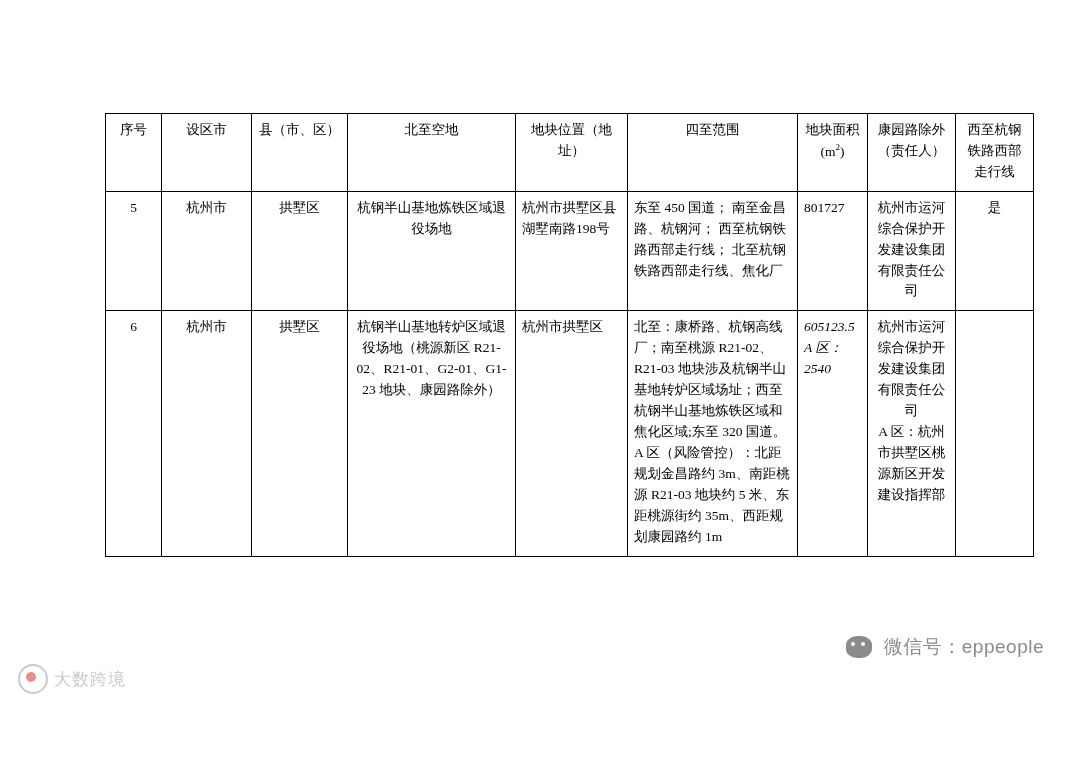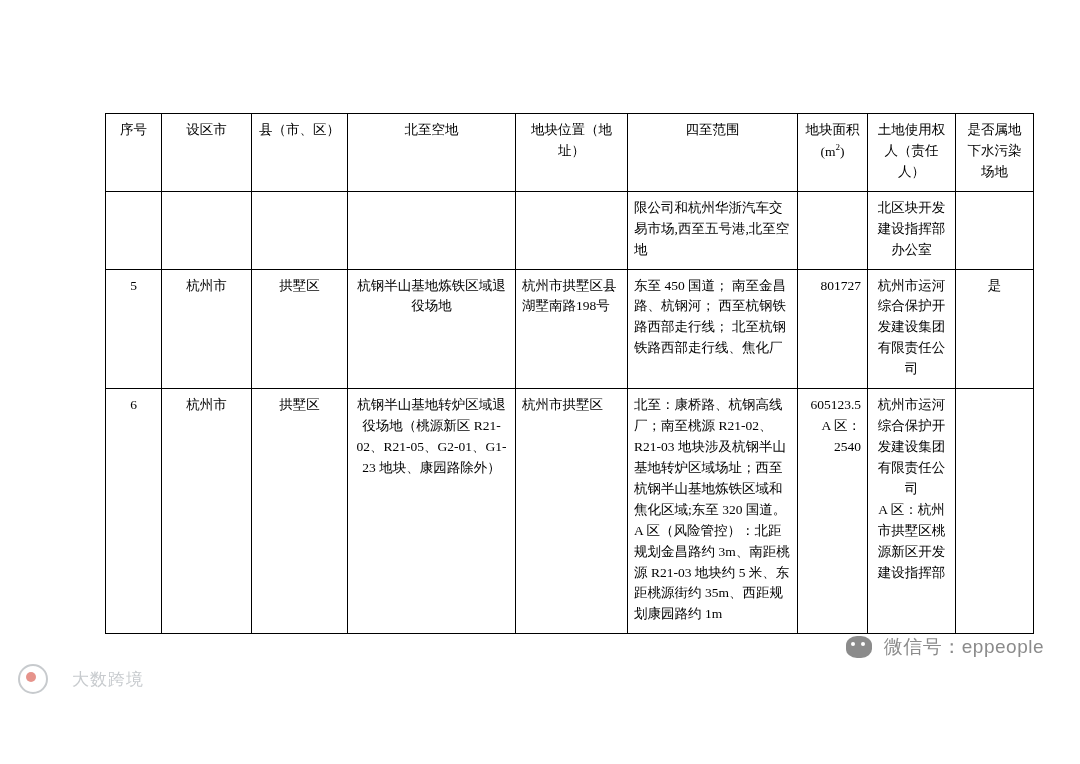--- a/index.html
+++ b/index.html
@@ -54,39 +54,39 @@
     font-size: 13.5px;
     line-height: 1.45;
   }
 
   .c-seq     { width: 56px;  text-align: center; vertical-align: middle; }
   .c-city    { width: 90px;  text-align: center; vertical-align: middle; }
   .c-county  { width: 96px;  text-align: center; vertical-align: middle; }
   .c-name    { width: 168px; text-align: center; }
   .c-addr    { width: 112px; }
   .c-range   { width: 170px; }
-  .c-area    { width: 70px;  text-align: right; }
+  .c-area    { width: 70px;  text-align: left; }
   .c-owner   { width: 88px;  text-align: center; }
   .c-poll    { width: 78px;  text-align: center; vertical-align: middle; }
 
   .cell-mid { vertical-align: middle; }
 
   .sup { font-size: 9px; vertical-align: super; }
 
   
   .cont td { padding-top: 8px; }
 
   
   .wm-left {
     position: absolute;
     left: 18px;
     bottom: 14px;
     display: flex;
     align-items: center;
-    gap: 24px;
+    gap: 6px;
     opacity: 0.55;
   }
   .wm-left .mark {
     width: 26px; height: 26px;
     border-radius: 50%;
     border: 2px solid #9aa0a6;
     position: relative;
     flex: none;
   }
   .wm-left .mark::after {
@@ -165,57 +165,46 @@
 
       <tbody>
           <tr class="hdr">
         <td class="c-seq">序号</td>
         <td class="c-city">设区市</td>
         <td class="c-county">县（市、区）</td>
         <td class="c-name">北至空地</td>
         <td class="c-addr">地块位置（地址）</td>
         <td class="c-range">四至范围</td>
         <td class="c-area">地块面积(m<span class="sup">2</span>)</td>
-        <td class="c-owner">土地使用权人（责任人）</td>
-        <td class="c-poll">是否属地下水污染场地</td>
+        <td class="c-owner">康园路除外（责任人）</td>
+        <td class="c-poll">西至杭钢铁路西部走行线</td>
       </tr>
 
-      <tr class="cont">
-        <td class="c-seq"></td>
-        <td class="c-city"></td>
-        <td class="c-county"></td>
-        <td class="c-name"></td>
-        <td class="c-addr"></td>
-        <td class="c-range">限公司和杭州华浙汽车交易市场,西至五号港,北至空地</td>
-        <td class="c-area"></td>
-        <td class="c-owner">北区块开发建设指挥部办公室</td>
-        <td class="c-poll"></td>
-      </tr>
 
       <tr>
         <td class="c-seq cell-mid">5</td>
         <td class="c-city cell-mid">杭州市</td>
         <td class="c-county cell-mid">拱墅区</td>
         <td class="c-name">杭钢半山基地炼铁区域退役场地</td>
         <td class="c-addr">杭州市拱墅区县湖墅南路198号</td>
         <td class="c-range">东至 450 国道； 南至金昌路、杭钢河； 西至杭钢铁路西部走行线； 北至杭钢铁路西部走行线、焦化厂</td>
         <td class="c-area cell-mid">801727</td>
         <td class="c-owner">杭州市运河综合保护开发建设集团有限责任公司</td>
         <td class="c-poll cell-mid">是</td>
       </tr>
 
       <tr>
         <td class="c-seq cell-mid">6</td>
         <td class="c-city cell-mid">杭州市</td>
         <td class="c-county cell-mid">拱墅区</td>
-        <td class="c-name cell-mid">杭钢半山基地转炉区域退役场地（桃源新区 R21-02、R21-05、G2-01、G1-23 地块、康园路除外）</td>
+        <td class="c-name cell-mid">杭钢半山基地转炉区域退役场地（桃源新区 R21-02、R21-01、G2-01、G1-23 地块、康园路除外）</td>
         <td class="c-addr cell-mid">杭州市拱墅区</td>
         <td class="c-range" style="white-space:pre-line;">北至：康桥路、杭钢高线厂；南至桃源 R21-02、R21-03 地块涉及杭钢半山基地转炉区域场址；西至杭钢半山基地炼铁区域和焦化区域;东至 320 国道。
 A 区（风险管控）：北距规划金昌路约 3m、南距桃源 R21-03 地块约 5 米、东距桃源街约 35m、西距规划康园路约 1m</td>
-        <td class="c-area cell-mid" style="white-space:pre-line;">605123.5
+        <td class="c-area cell-mid" style="white-space:pre-line;font-style:italic;">605123.5
 A 区：2540</td>
         <td class="c-owner cell-mid" style="white-space:pre-line;">杭州市运河综合保护开发建设集团有限责任公司
 A 区：杭州市拱墅区桃源新区开发建设指挥部</td>
         <td class="c-poll cell-mid"></td>
       </tr>
     </tbody>
       </table>
   </div>
 
   <div class="wm-left">

